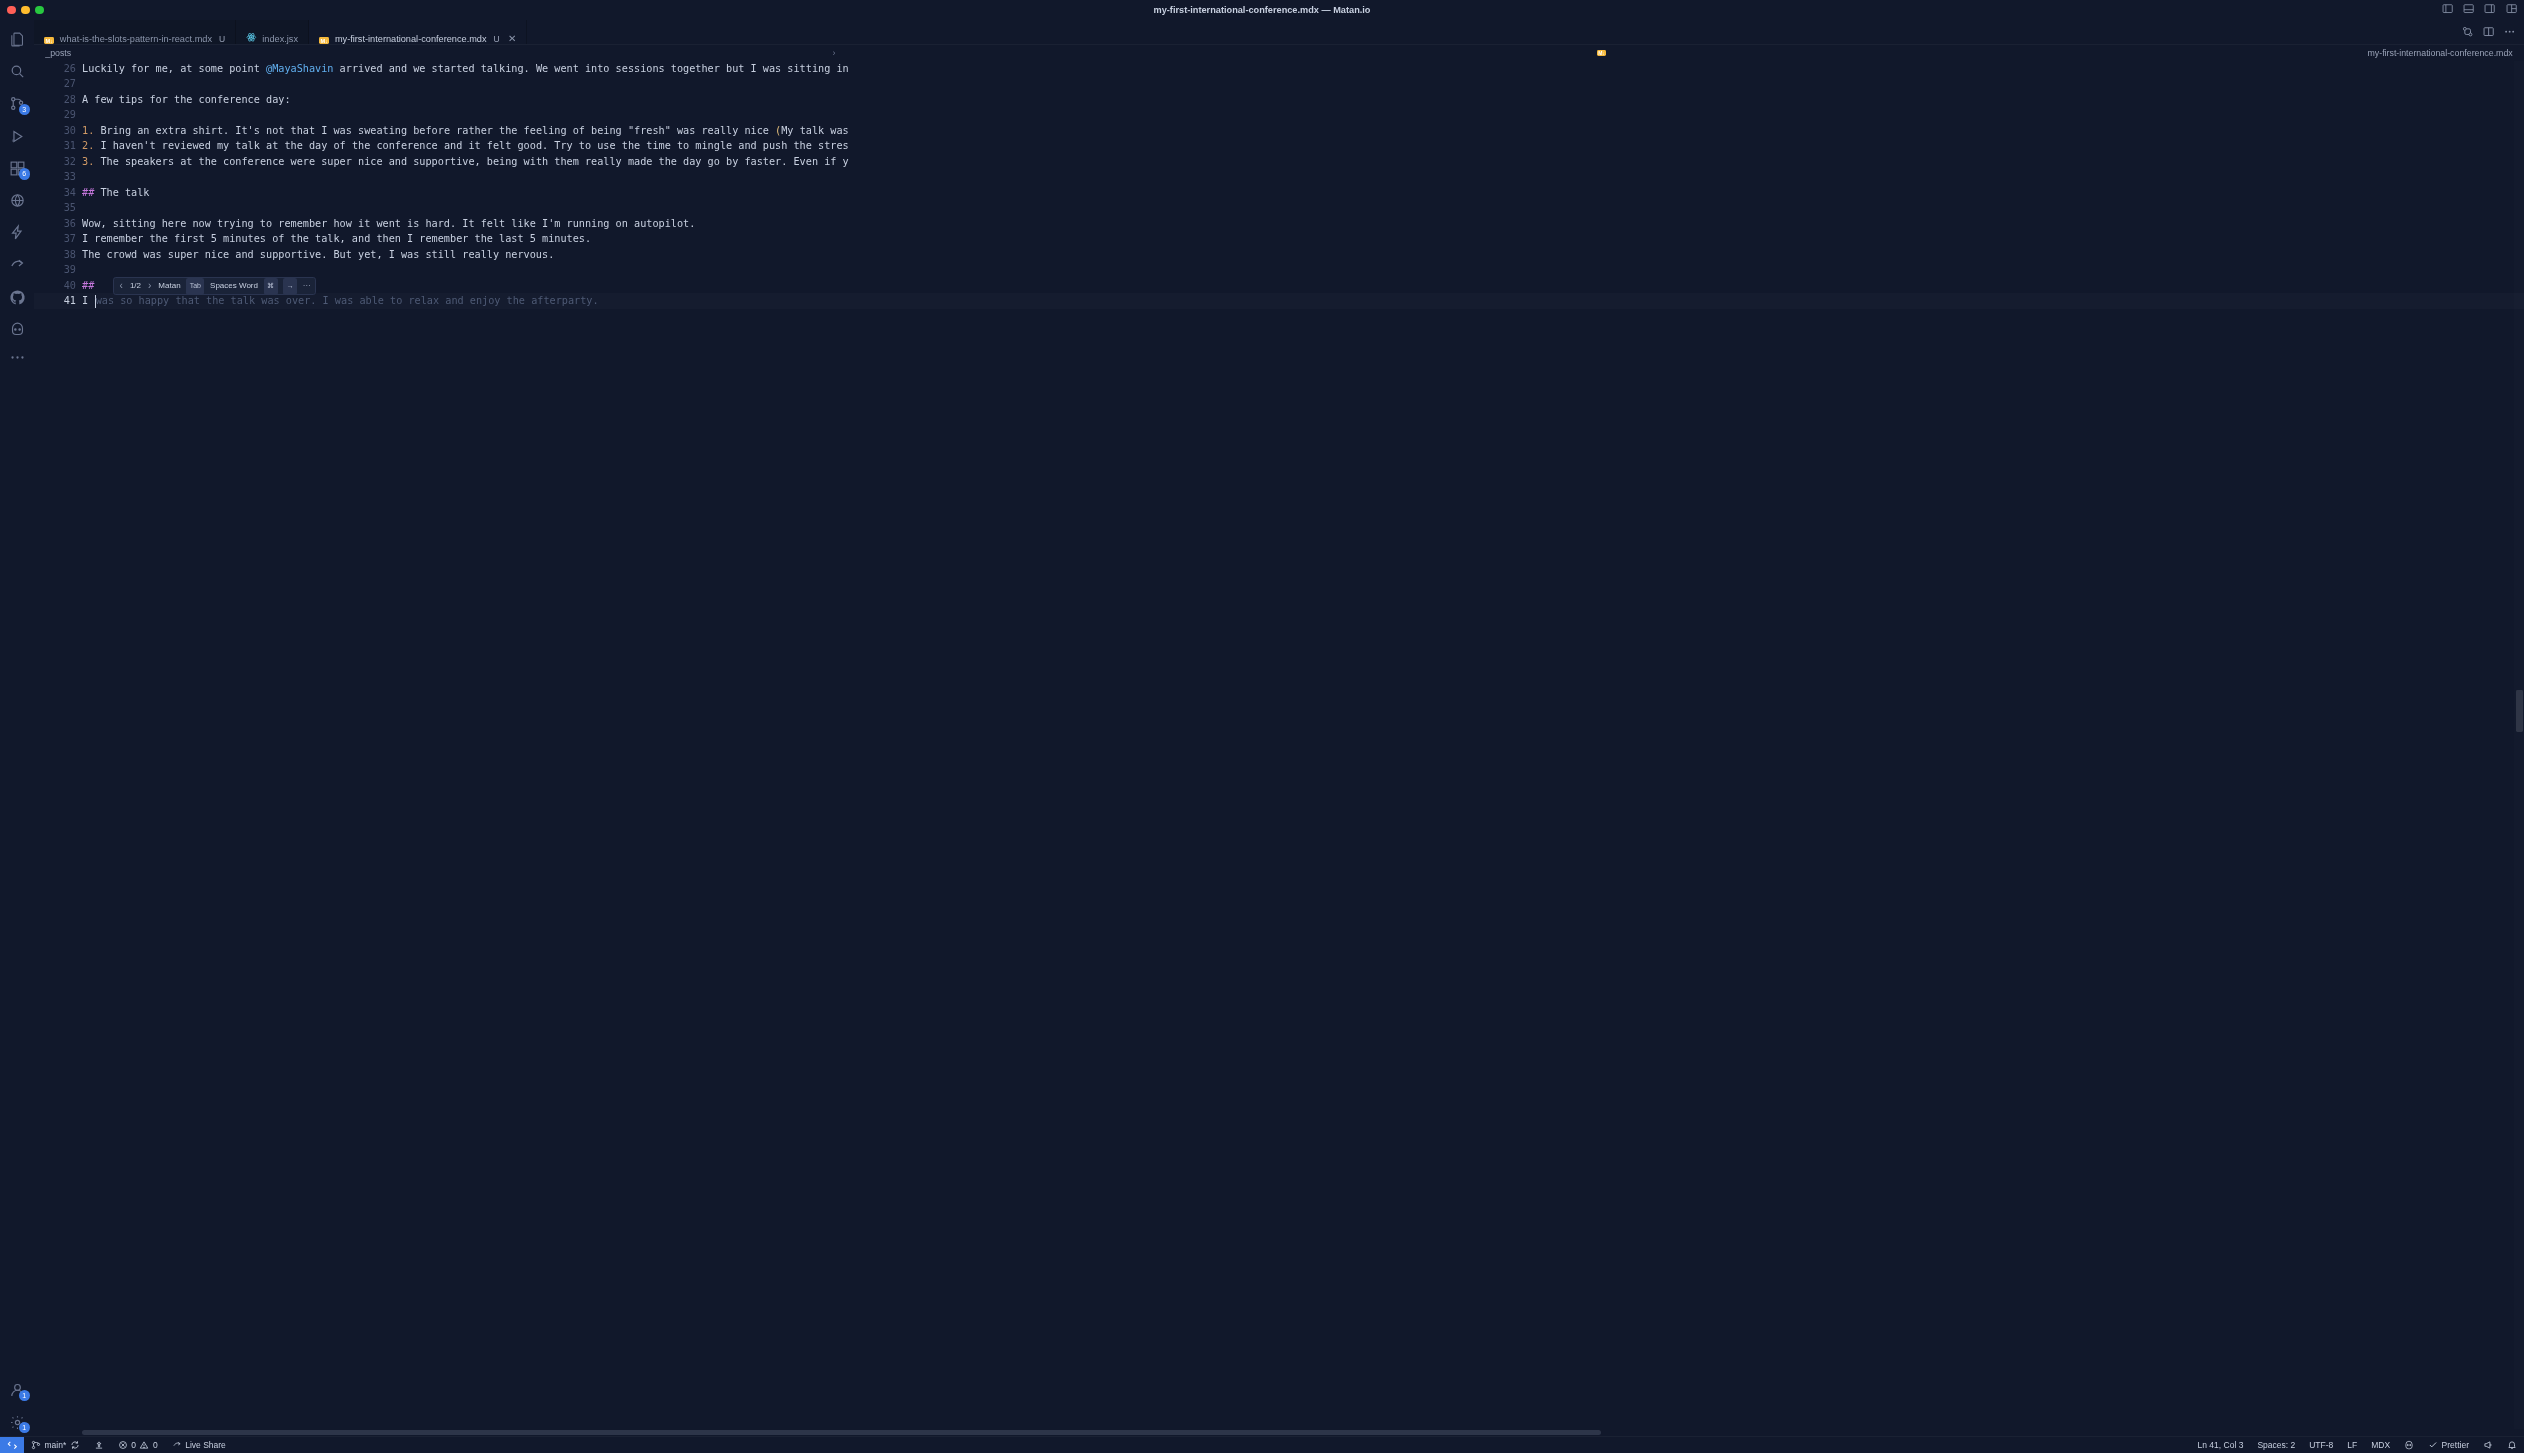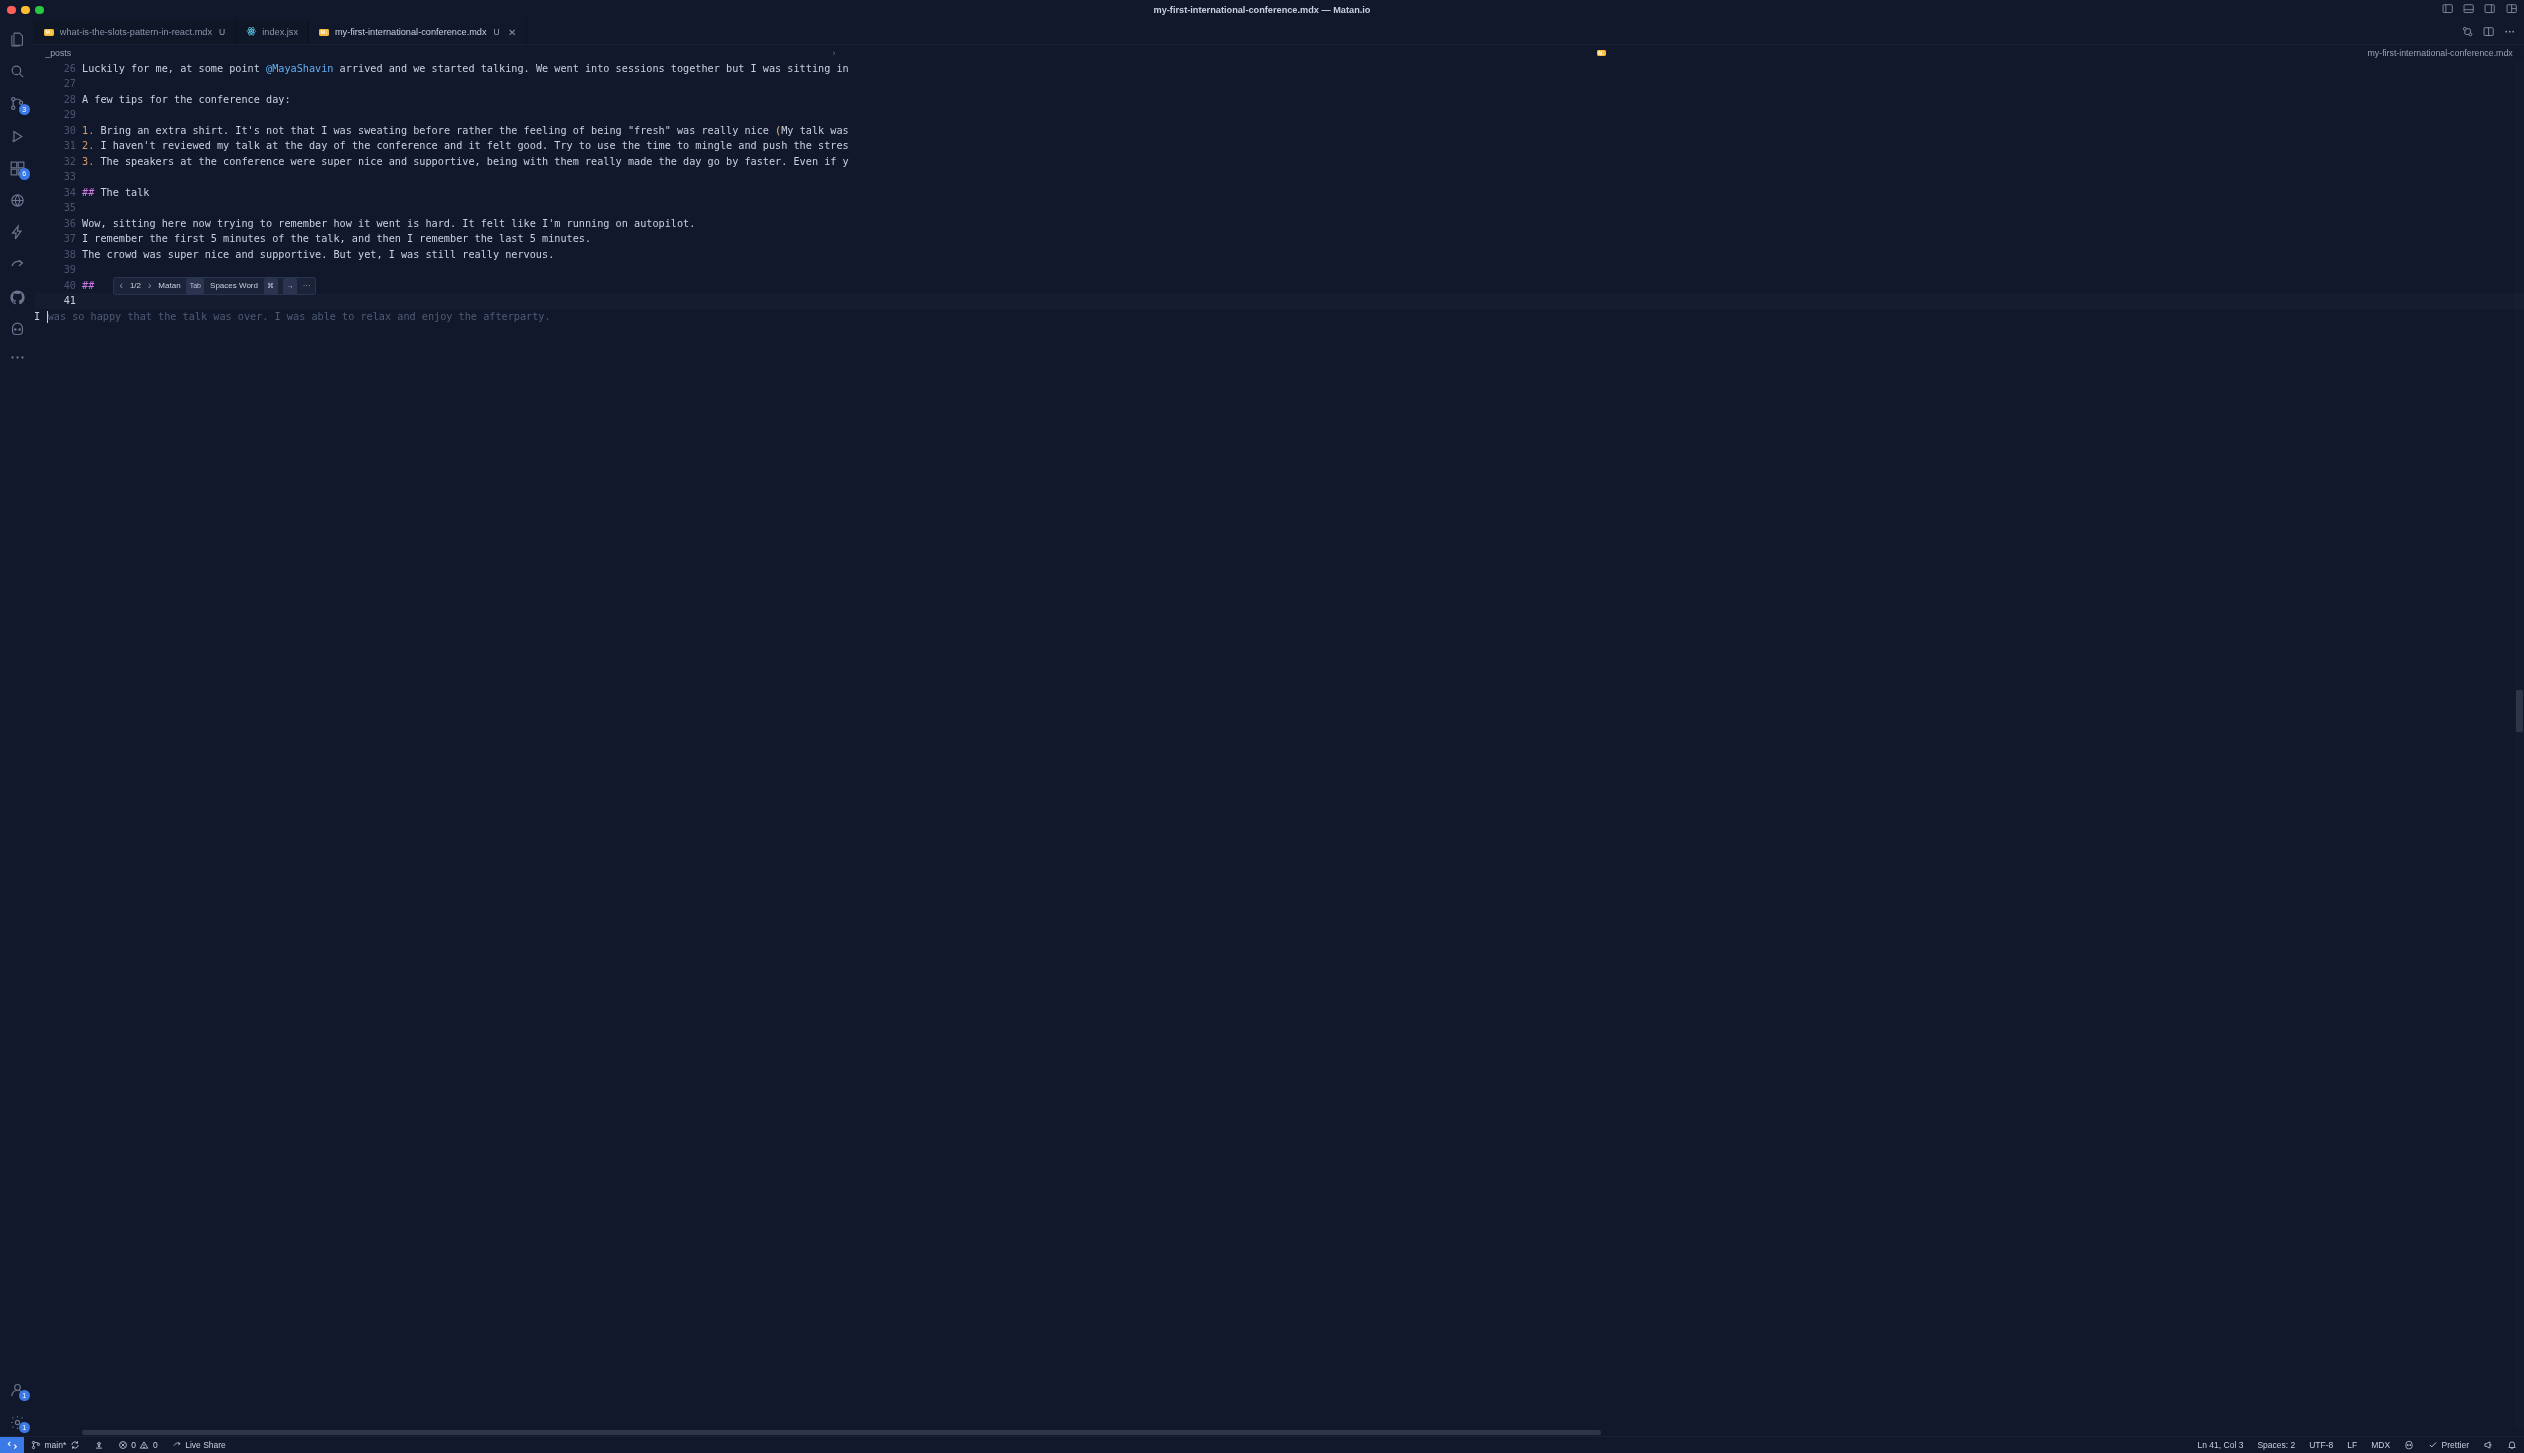--- a/index.html
+++ b/index.html
@@ -75,21 +75,21 @@
 
 .tabs-row {
   height: 25.4px;
   background: #11182b;
   display: flex;
   align-items: stretch;
   border-bottom: 0.7px solid rgba(255,255,255,0.04);
   flex-shrink: 0;
 }
 .tab {
-  display: flex; align-items: center; gap: 5.6px;
+  display: flex; align-items: flex-end; gap: 5.6px;
   padding: 0 10px;
   background: #0f1626;
   color: #8b95ab;
   font-size: 9.2px;
   cursor: pointer;
   border-right: 0.7px solid rgba(0,0,0,0.2);
 }
 .tab.active { background: #11182b; color: #c8d0e0; }
 .tab .mdx-badge {
   font-size: 5.6px; font-weight: 700; color: #fff; background: #f6b93b;
@@ -133,21 +133,21 @@
   width: 48px; text-align: right; padding-right: 6px;
   color: #4a5470; flex-shrink: 0; user-select: none;
 }
 .line.current .gutter { color: #c8d0e0; }
 .code { flex: 1; color: #c8d0e0; }
 .code .num { color: #d19a66; }
 .code .hash { color: #c678dd; }
 .code .mention { color: #61afef; }
 .code .paren { color: #e5c07b; }
 .code .ghost { color: #4e5a75; }
-.line.current { background: rgba(255,255,255,0.02); flex-direction: column; }
+.line.current { background: rgba(255,255,255,0.02); }
 .cursor {
   display: inline-block; width: 0.7px; height: 12.7px;
   background: #c8d0e0; vertical-align: middle; margin-left: 0.7px;
 }
 
 
 .suggest-bar {
   position: absolute;
   background: #1a2338;
   border: 0.7px solid #2a3450;

